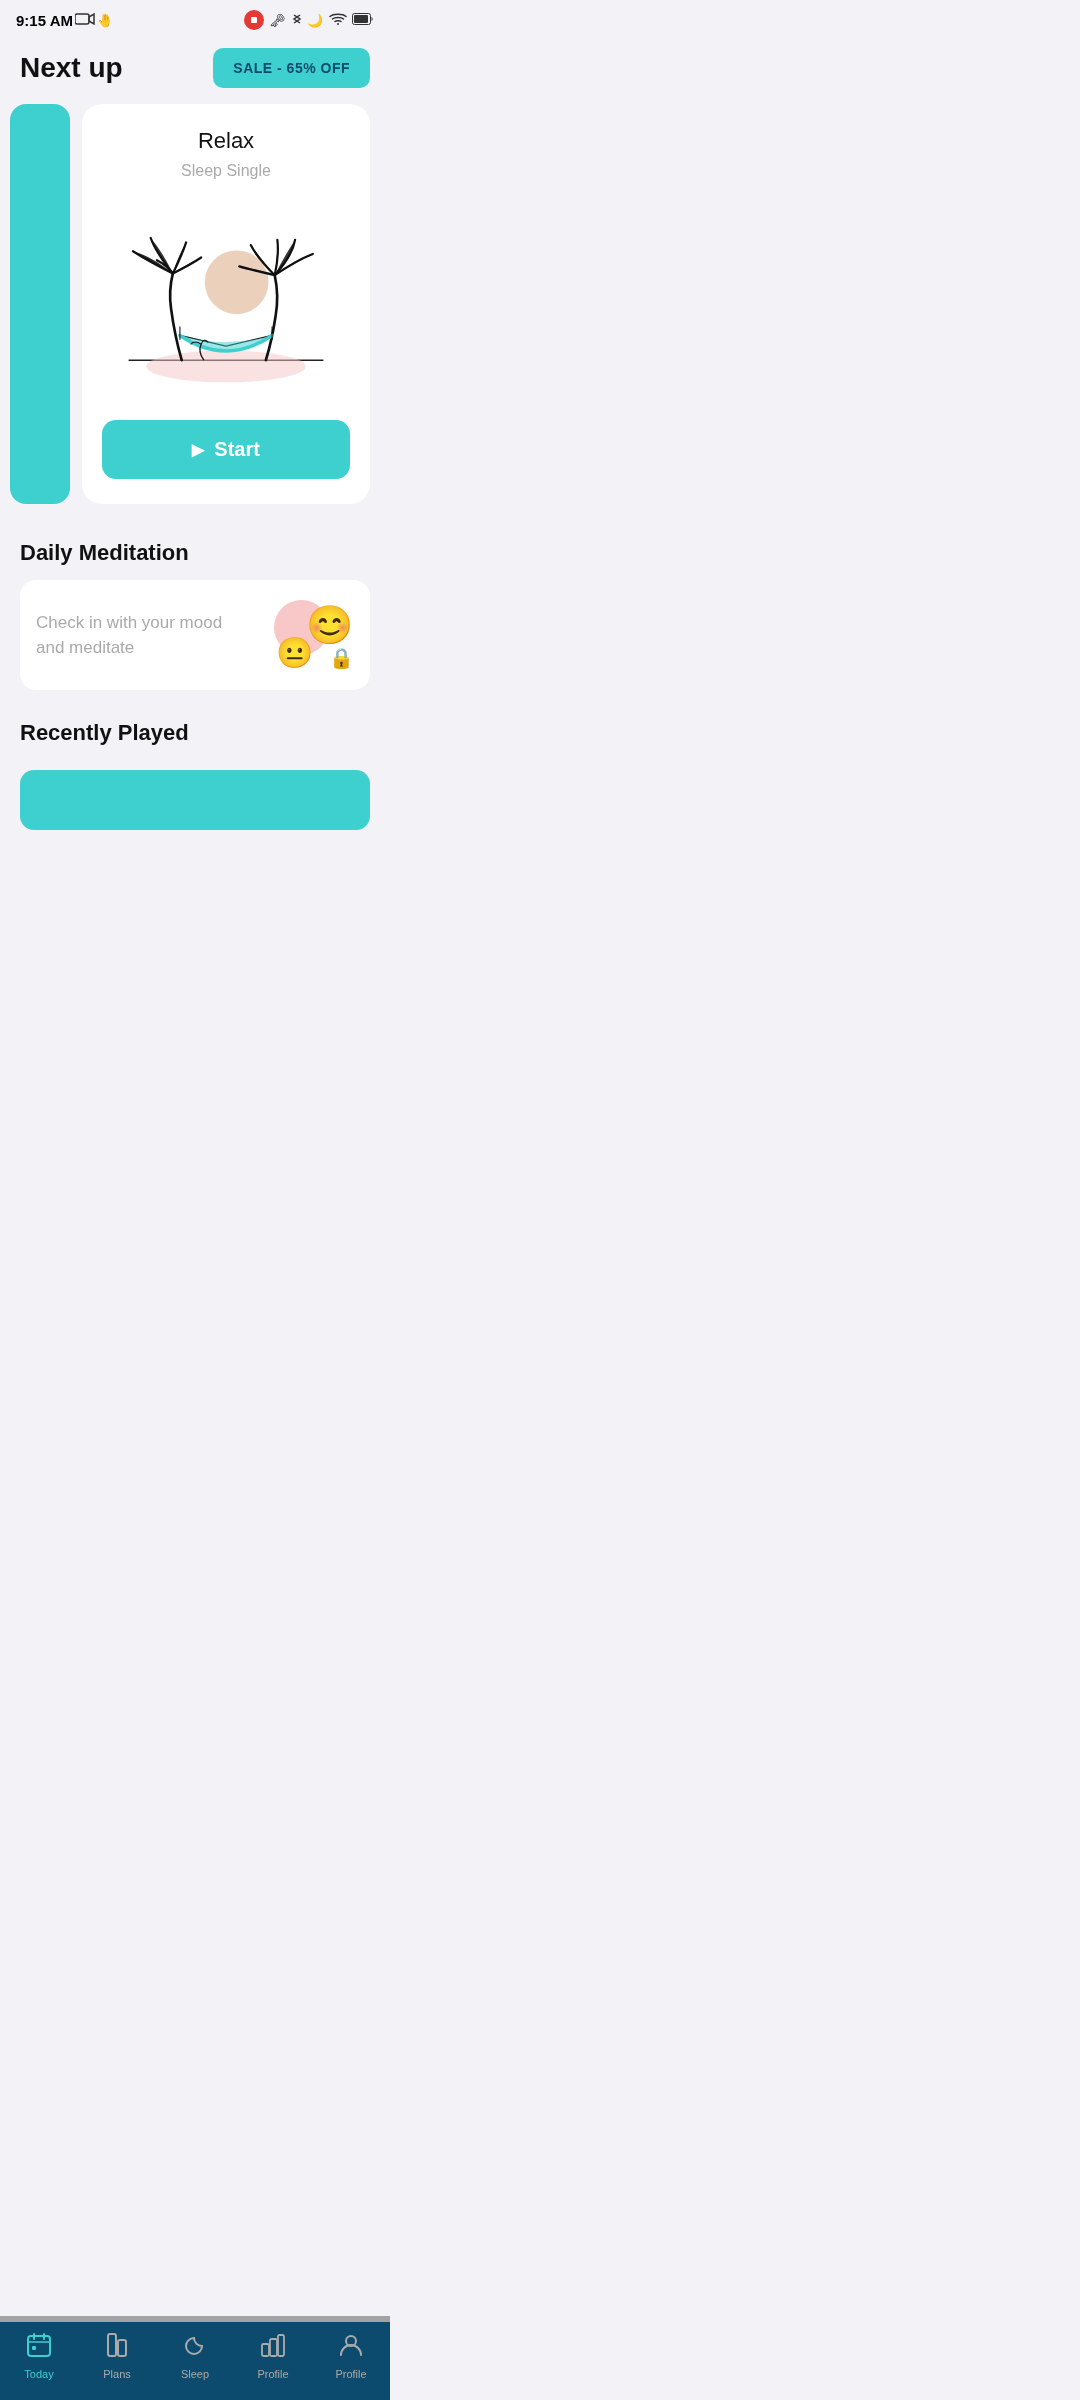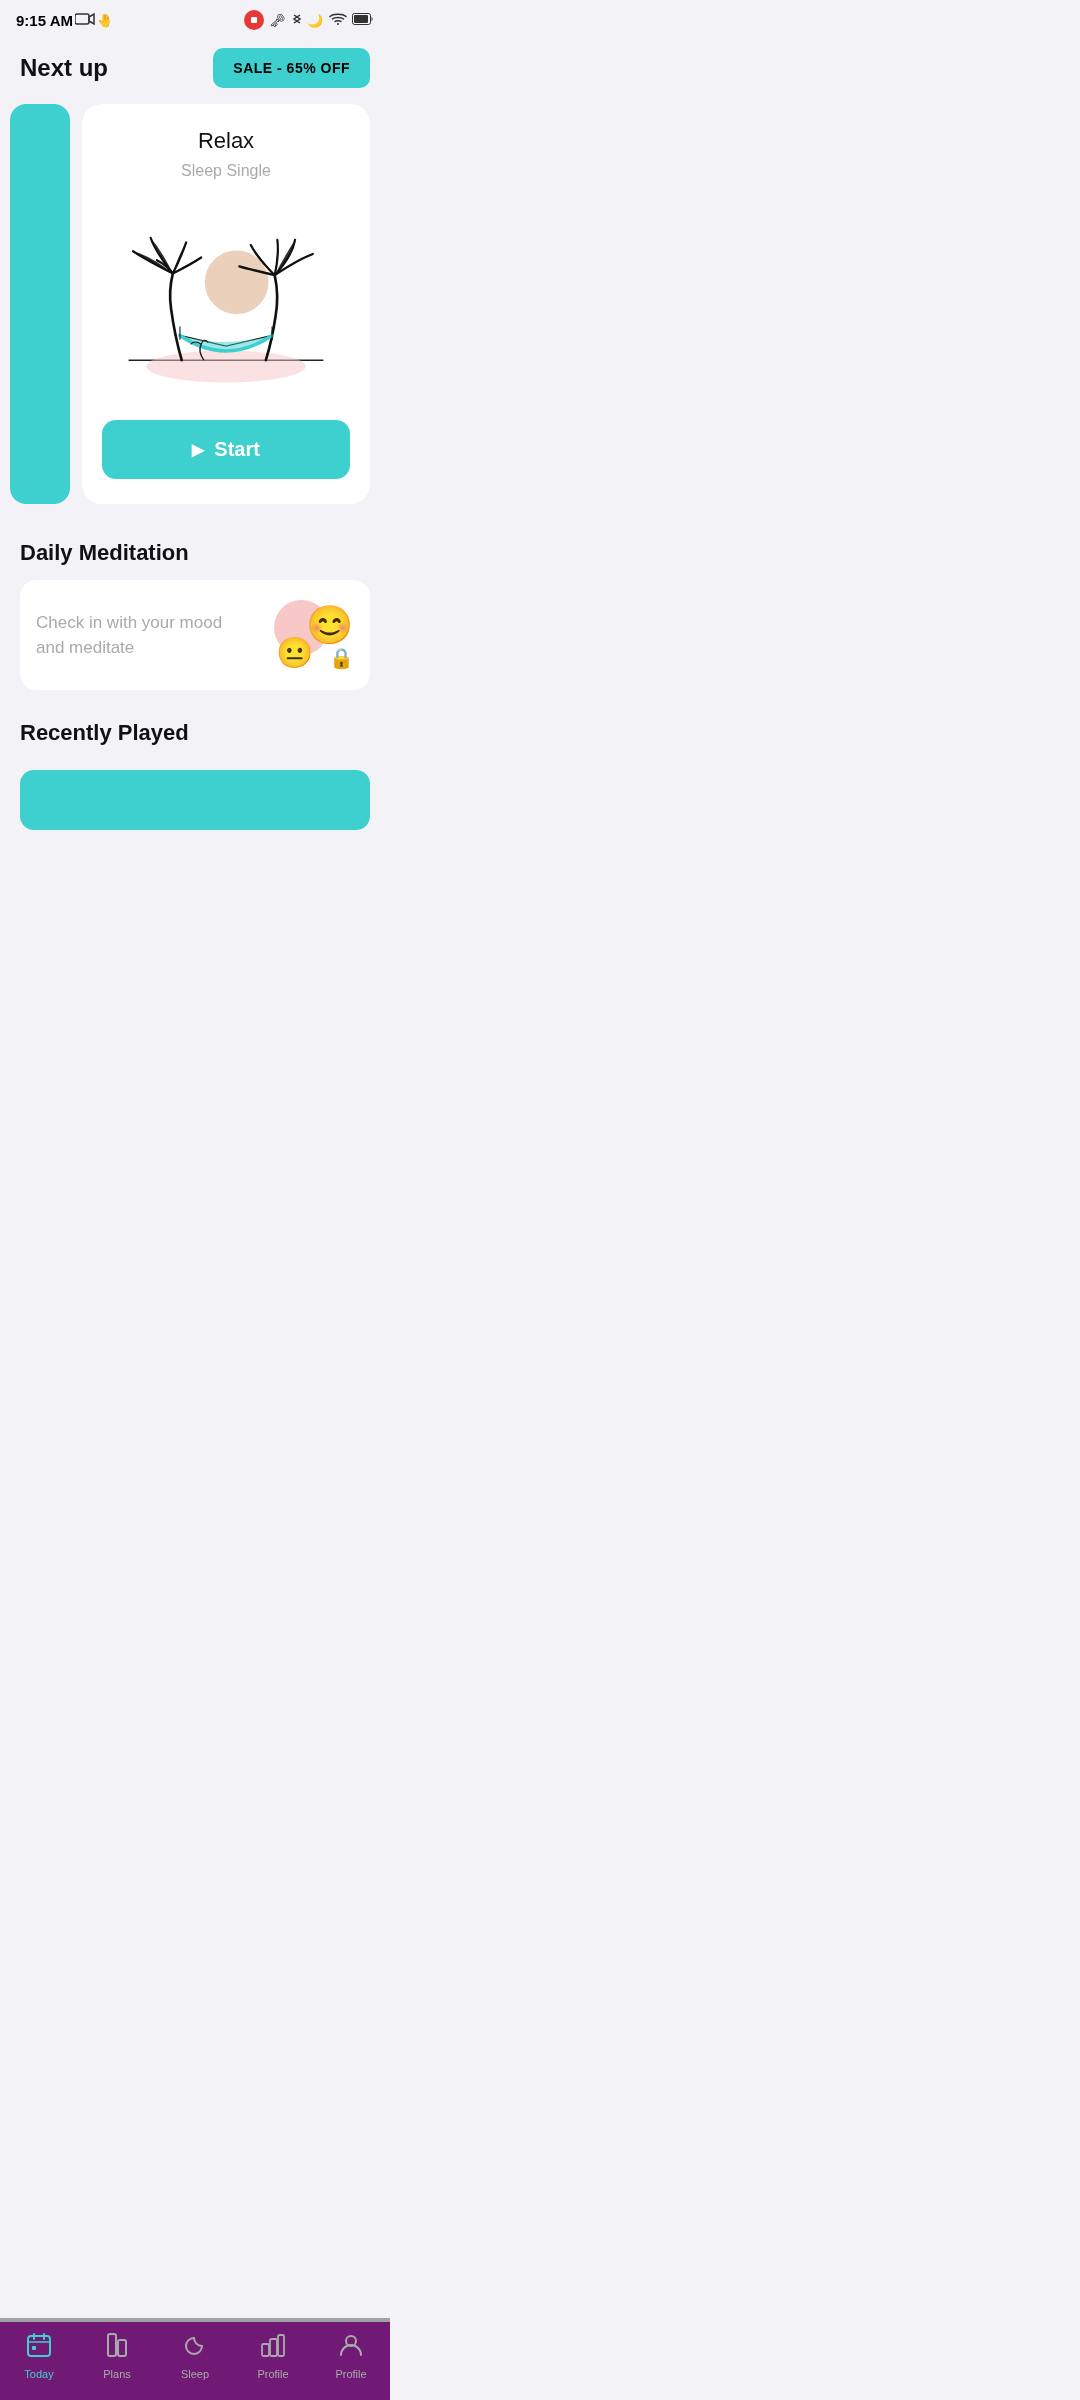--- a/index.html
+++ b/index.html
@@ -56,27 +56,27 @@
 
     
     .header {
       background: #f2f2f7;
       padding: 12px 20px 16px;
       display: flex;
       align-items: center;
       justify-content: space-between;
     }
     .header-title {
-      font-size: 24px;
+      font-size: 28px;
       font-weight: 800;
       color: #111;
     }
     .sale-button {
       background: #3ecfcf;
-      color: #000000;
+      color: #0c4a6e;
       font-weight: 700;
       font-size: 14px;
       padding: 12px 20px;
       border-radius: 10px;
       border: none;
       cursor: pointer;
       letter-spacing: 0.5px;
     }
 
     
@@ -224,22 +224,22 @@
       height: 60px;
       margin: 0 20px 20px;
     }
 
     
     .bottom-nav {
       position: fixed;
       bottom: 0;
       left: 0;
       width: 390px;
-      background: #701a75;
-      border-top: 4px solid #a3a3a3;
+      background: #0c4a6e;
+      border-top: 6px solid #a3a3a3;
       display: flex;
       align-items: center;
       justify-content: space-around;
       padding: 10px 0 20px;
     }
     .nav-item {
       display: flex;
       flex-direction: column;
       align-items: center;
       gap: 4px;

